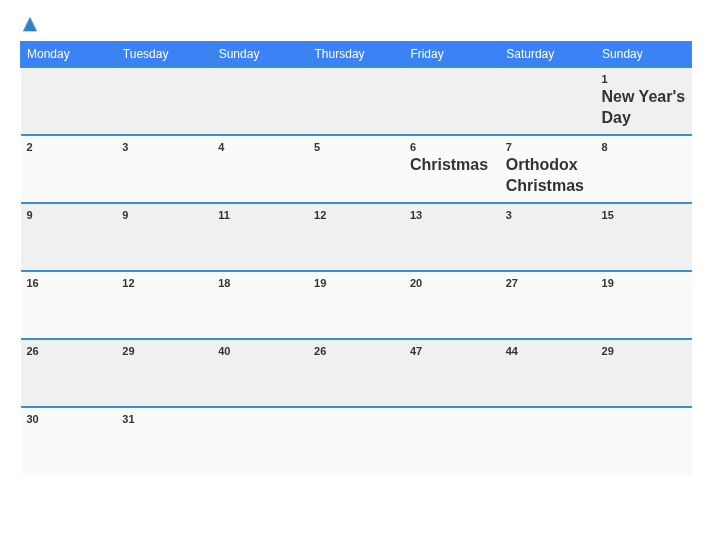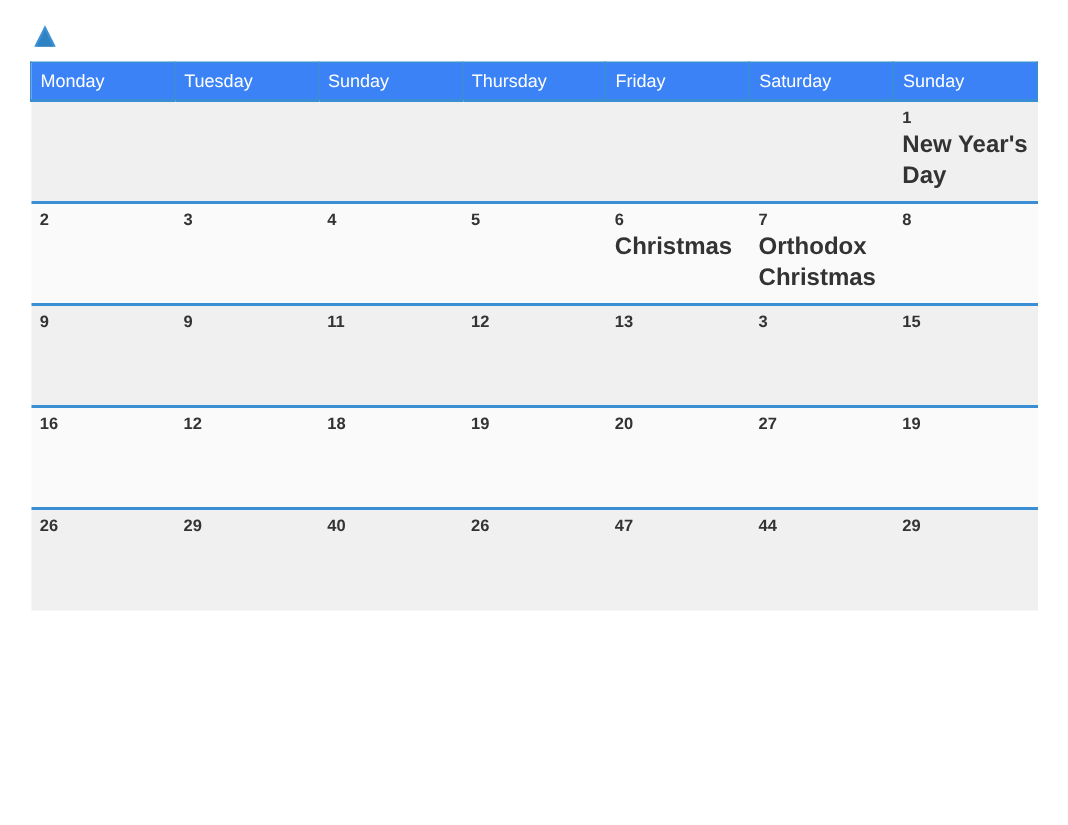--- a/index.html
+++ b/index.html
@@ -246,15 +246,28 @@
           <td>
             <span class="day-num">47</span>
           </td>
           <td>
             <span class="day-num">44</span>
           </td>
           <td>
             <span class="day-num">29</span>
           </td>
         </tr>
+        <tr class="last-row">
+          <td>
+            <span class="day-num">30</span>
+          </td>
+          <td>
+            <span class="day-num">31</span>
+          </td>
+          <td></td>
+          <td></td>
+          <td></td>
+          <td></td>
+          <td></td>
+        </tr>
       </tbody>
   </table>
 </div>
 
 </body></html>

